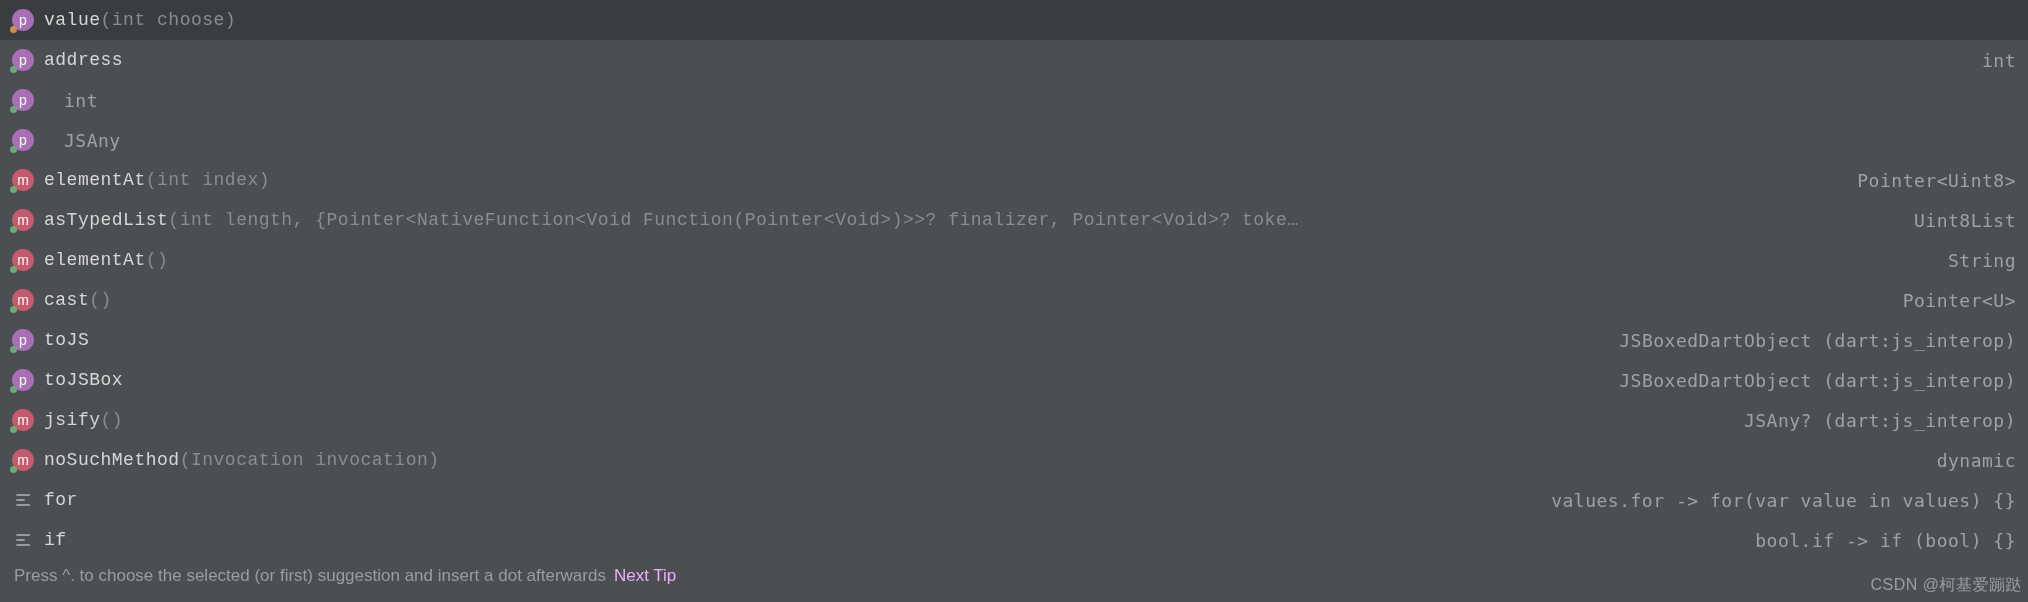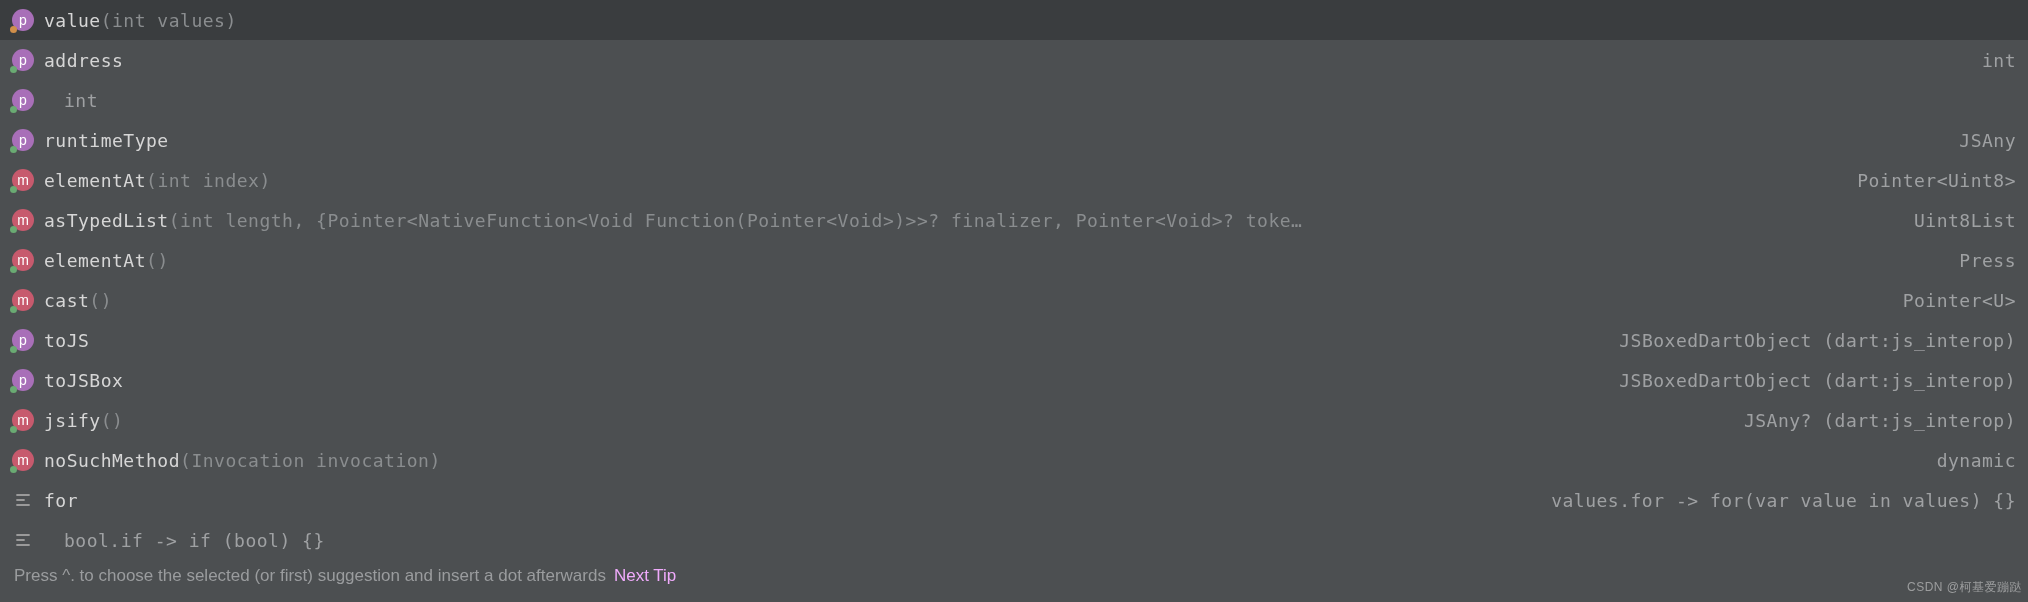--- a/index.html
+++ b/index.html
@@ -57,75 +57,72 @@
     background: #6aab73;
   }
   .icon .dot.orange { background: #d08f4a; }
   .template svg { width: 20px; height: 20px; }
   .left {
     display: flex;
     align-items: flex-end;
     flex: 1;
     min-width: 0;
     overflow: hidden;
+    font-family: Liberation Mono, monospace;
   }
   .name { color: #d6d6d6; font-weight: 400; letter-spacing: 0.5px; }
   .params { color: #8a8d8f; letter-spacing: 0.5px; }
   .right { color: #9fa1a3; text-align: left; flex-shrink: 0; margin-left: 20px; letter-spacing: 0.5px; }
   .footer {
     display: flex;
     align-items: center;
     gap: 8px;
     padding: 6px 4px 10px 14px;
     font-family: -apple-system, 'Segoe UI', sans-serif;
     font-size: 17px;
     color: #9a9c9e;
   }
   .footer .link { color: #f0abfc; cursor: pointer; }
   .watermark {
     position: absolute;
     right: 6px;
     bottom: 6px;
     font-family: sans-serif;
-    font-size: 12px;
+    font-size: 16px;
     color: rgba(220,220,220,0.55);
     letter-spacing: 0.5px;
   }
 </style>
 </head>
 <body>
 
 <div class="popup">
   <div id="items">
       <div class="item selected">
         <span class="icon property">p<span class="dot orange"></span></span>
         <span class="left">
        <span class="name">value</span>
-       <span class="params">(int values)</span>
+       <span class="params">(int choose)</span>
      </span>
      <span class="right"></span>
       </div>
       <div class="item">
         <span class="icon property">p<span class="dot"></span></span>
         <span class="left">
        <span class="name">address</span>
        <span class="params"></span>
      </span>
      <span class="right">int</span>
       </div>
       <div class="item">
         <span class="icon property">p<span class="dot"></span></span>
      <span class="right">int</span>
       </div>
       <div class="item">
         <span class="icon property">p<span class="dot"></span></span>
-        <span class="left">
-       <span class="name">runtimeType</span>
-       <span class="params"></span>
-     </span>
      <span class="right">JSAny</span>
       </div>
       <div class="item">
         <span class="icon method">m<span class="dot"></span></span>
         <span class="left">
        <span class="name">elementAt</span>
        <span class="params">(int index)</span>
      </span>
      <span class="right">Pointer&lt;Uint8&gt;</span>
       </div>
@@ -136,21 +133,21 @@
        <span class="params">(int length, {Pointer&lt;NativeFunction&lt;Void Function(Pointer&lt;Void&gt;)&gt;&gt;? finalizer, Pointer&lt;Void&gt;? toke…</span>
      </span>
      <span class="right">Uint8List</span>
       </div>
       <div class="item">
         <span class="icon method">m<span class="dot"></span></span>
         <span class="left">
        <span class="name">elementAt</span>
        <span class="params">()</span>
      </span>
-     <span class="right">Press</span>
+     <span class="right">String</span>
       </div>
       <div class="item">
         <span class="icon method">m<span class="dot"></span></span>
         <span class="left">
        <span class="name">cast</span>
        <span class="params">()</span>
      </span>
      <span class="right">Pointer&lt;U&gt;</span>
       </div>
       <div class="item">
@@ -200,20 +197,24 @@
      <span class="right">values.for -&gt; for(var value in values) {}</span>
       </div>
       <div class="item">
         <span class="icon template">
       <svg viewBox="0 0 24 24" fill="none" stroke="#aaa" stroke-width="2">
         <line x1="4" y1="6" x2="20" y2="6"></line>
         <line x1="4" y1="12" x2="14" y2="12"></line>
         <line x1="4" y1="18" x2="20" y2="18"></line>
       </svg>
         </span>
+        <span class="left">
+       <span class="name">if</span>
+       <span class="params"></span>
+     </span>
      <span class="right">bool.if -&gt; if (bool) {}</span>
       </div>
     </div>
   <div class="footer">
     <span>Press ^. to choose the selected (or first) suggestion and insert a dot afterwards</span>
     <span class="link">Next Tip</span>
   </div>
 </div>
 <div class="watermark">CSDN @柯基爱蹦跶</div>
 

